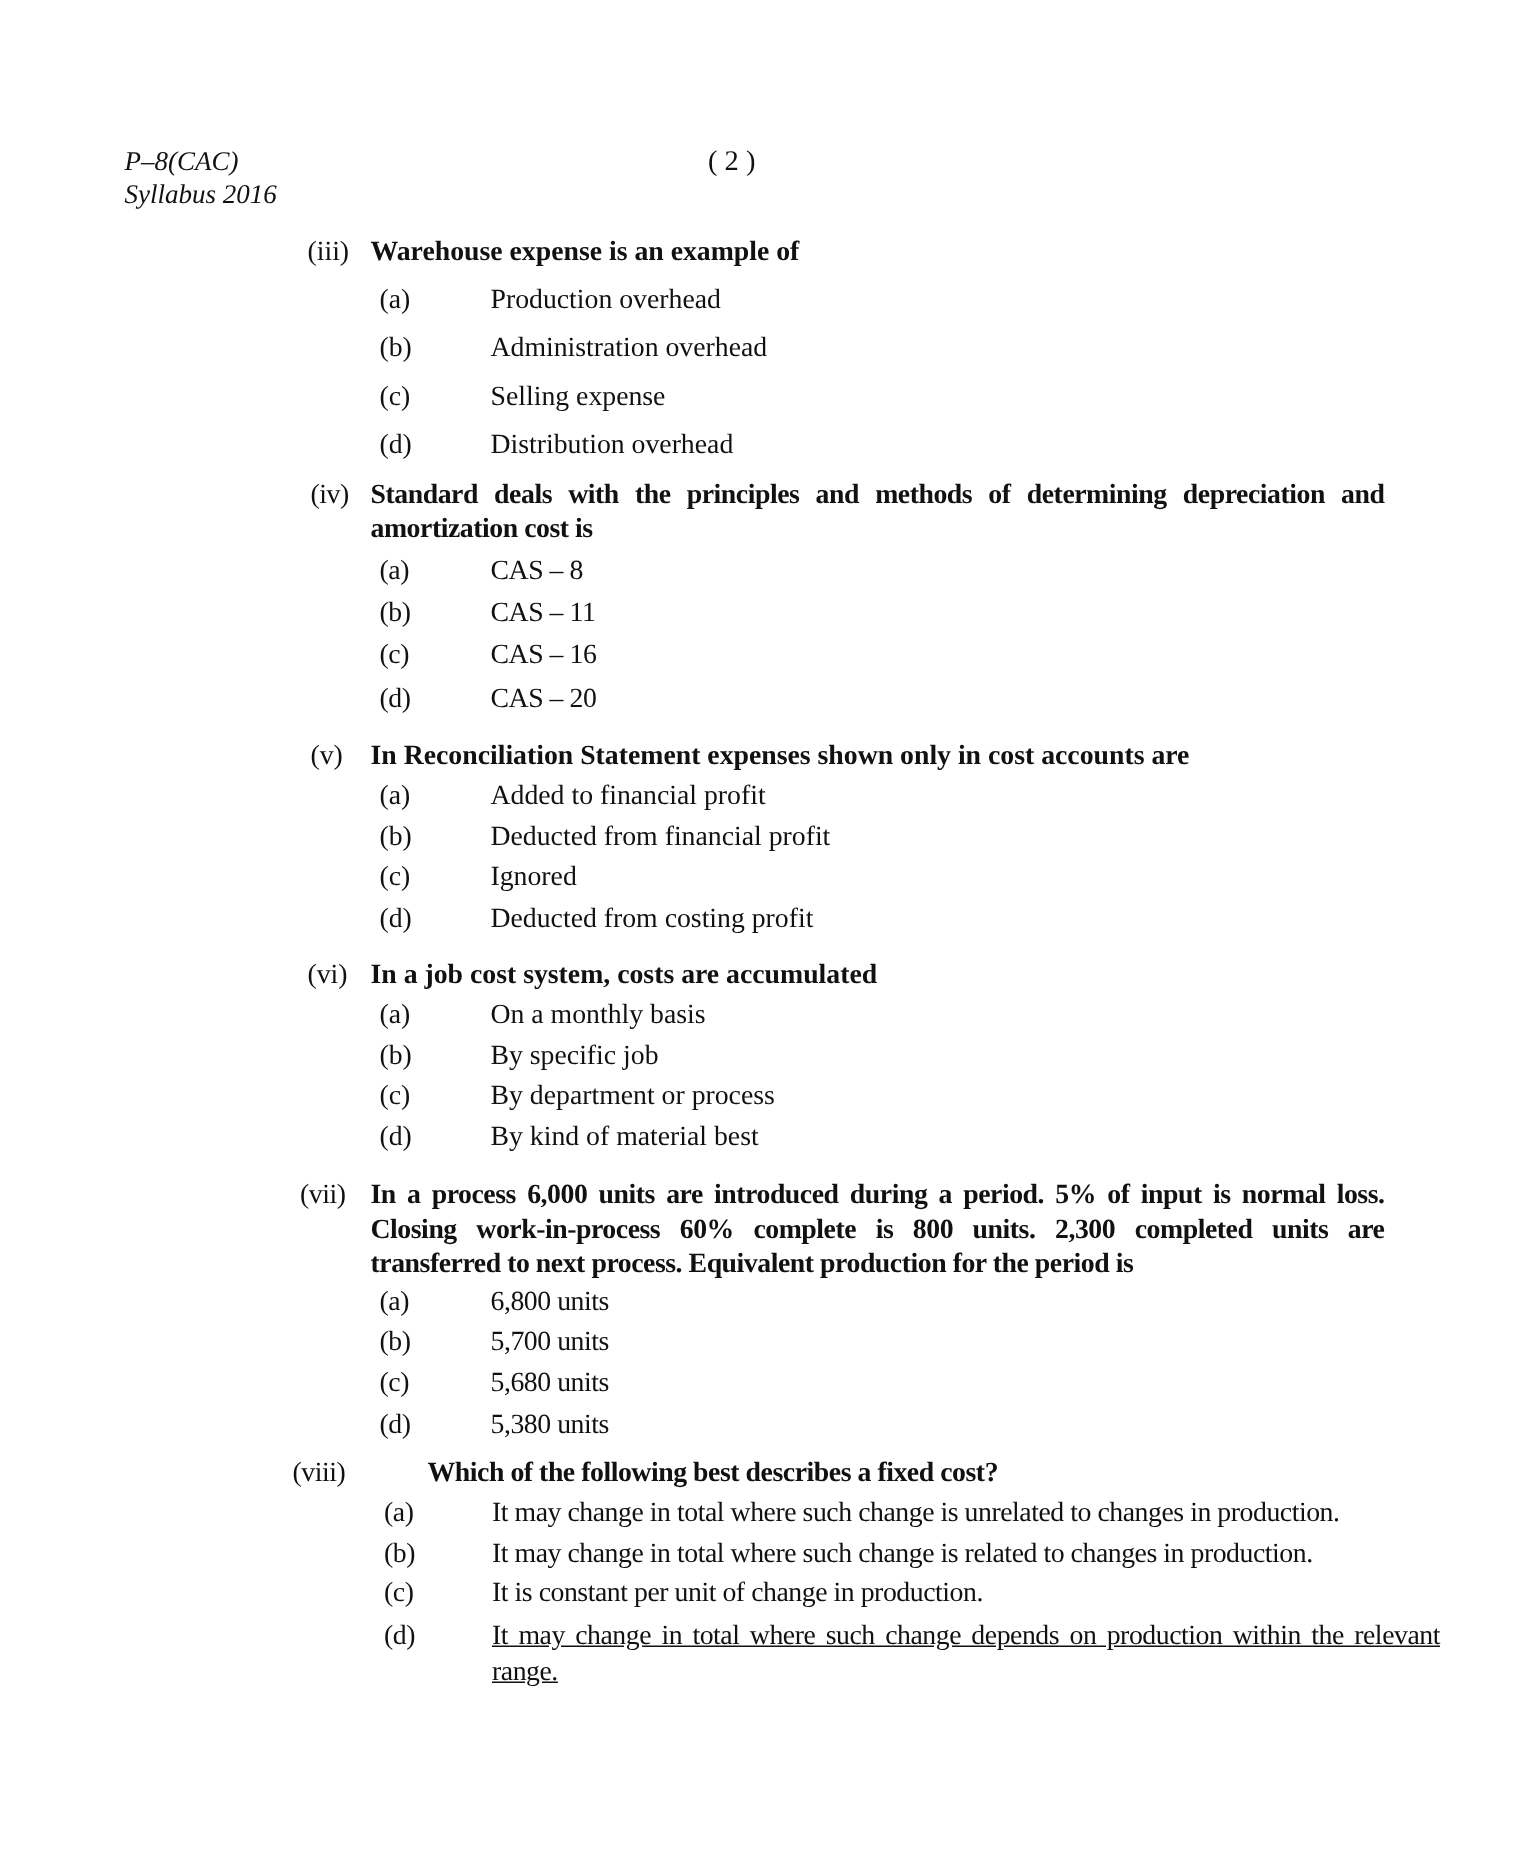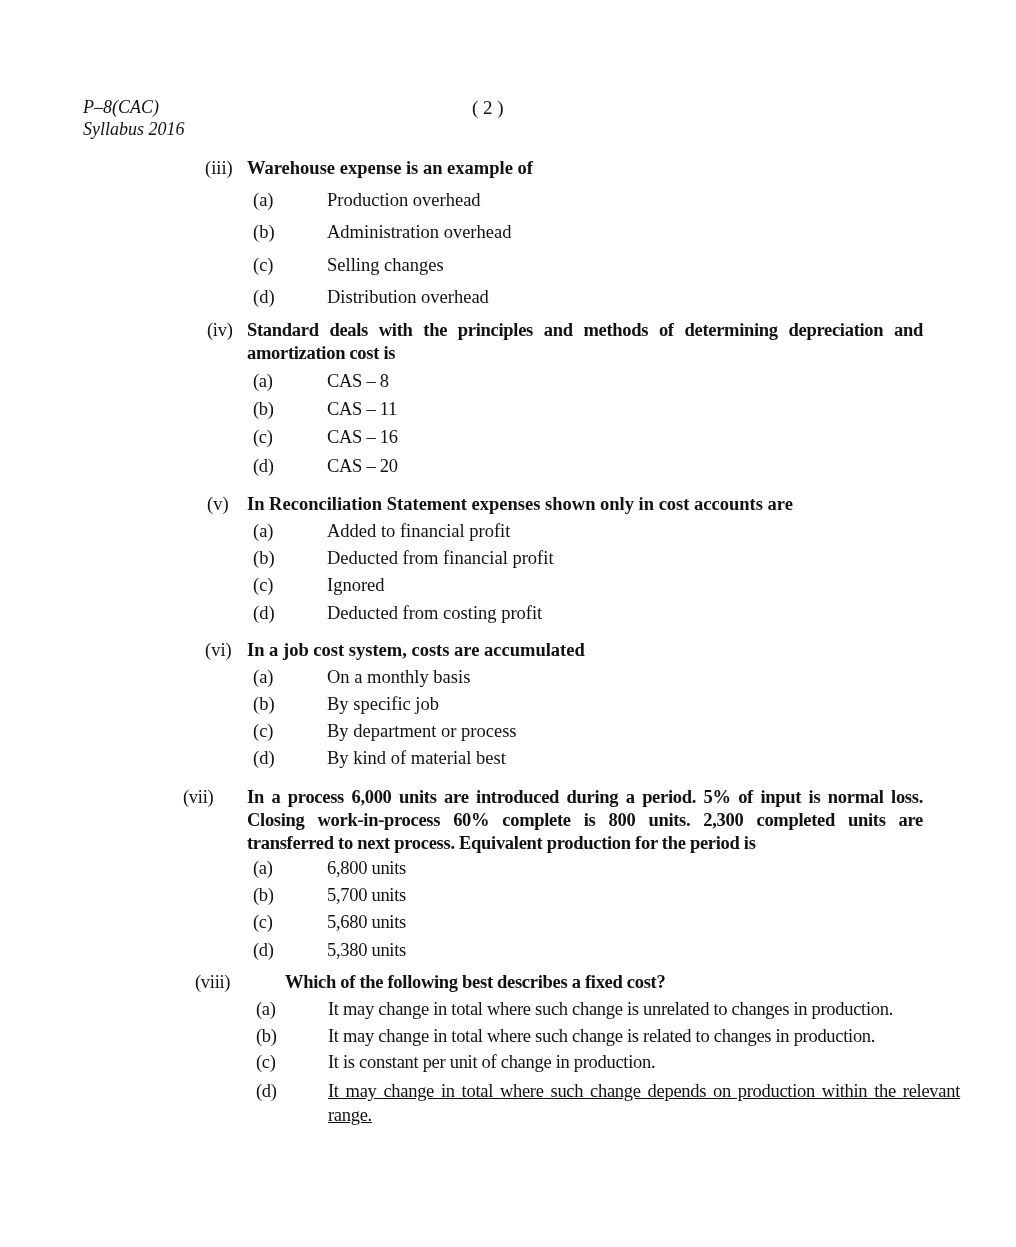--- a/index.html
+++ b/index.html
@@ -42,21 +42,21 @@
 <div class="q" style="top:190px;">
   <span class="opt-lbl">(a)</span>
   <span class="opt-txt">Production overhead</span>
 </div>
 <div class="q" style="top:222px;">
   <span class="opt-lbl">(b)</span>
   <span class="opt-txt">Administration overhead</span>
 </div>
 <div class="q" style="top:255px;">
   <span class="opt-lbl">(c)</span>
-  <span class="opt-txt">Selling changes</span>
+  <span class="opt-txt">Selling expense</span>
 </div>
 <div class="q" style="top:287px;">
   <span class="opt-lbl">(d)</span>
   <span class="opt-txt">Distribution overhead</span>
 </div>
 
 <div class="q cond" style="top:319px; line-height:23px;">
   <span class="q-num" style="left:207px;">(iv)</span>
   <span class="q-stem">Standard deals with the principles and methods of determining depreciation and amortization cost is</span>
 </div>
@@ -113,21 +113,21 @@
 <div class="q" style="top:721px;">
   <span class="opt-lbl">(c)</span>
   <span class="opt-txt">By department or process</span>
 </div>
 <div class="q" style="top:748px;">
   <span class="opt-lbl">(d)</span>
   <span class="opt-txt">By kind of material best</span>
 </div>
 
 <div class="q cond" style="top:786px; line-height:23px;">
-  <span class="q-num" style="left:183px;">(vii)</span>
+  <span class="q-num" style="left:200px;">(vii)</span>
   <span class="q-stem">In a process 6,000 units are introduced during a period. 5% of input is normal loss. Closing work-in-process 60% complete is 800 units. 2,300 completed units are transferred to next process. Equivalent production for the period is</span>
 </div>
 <div class="q cond" style="top:858px;">
   <span class="opt-lbl">(a)</span>
   <span class="opt-txt">6,800 units</span>
 </div>
 <div class="q cond" style="top:885px;">
   <span class="opt-lbl">(b)</span>
   <span class="opt-txt">5,700 units</span>
 </div>

